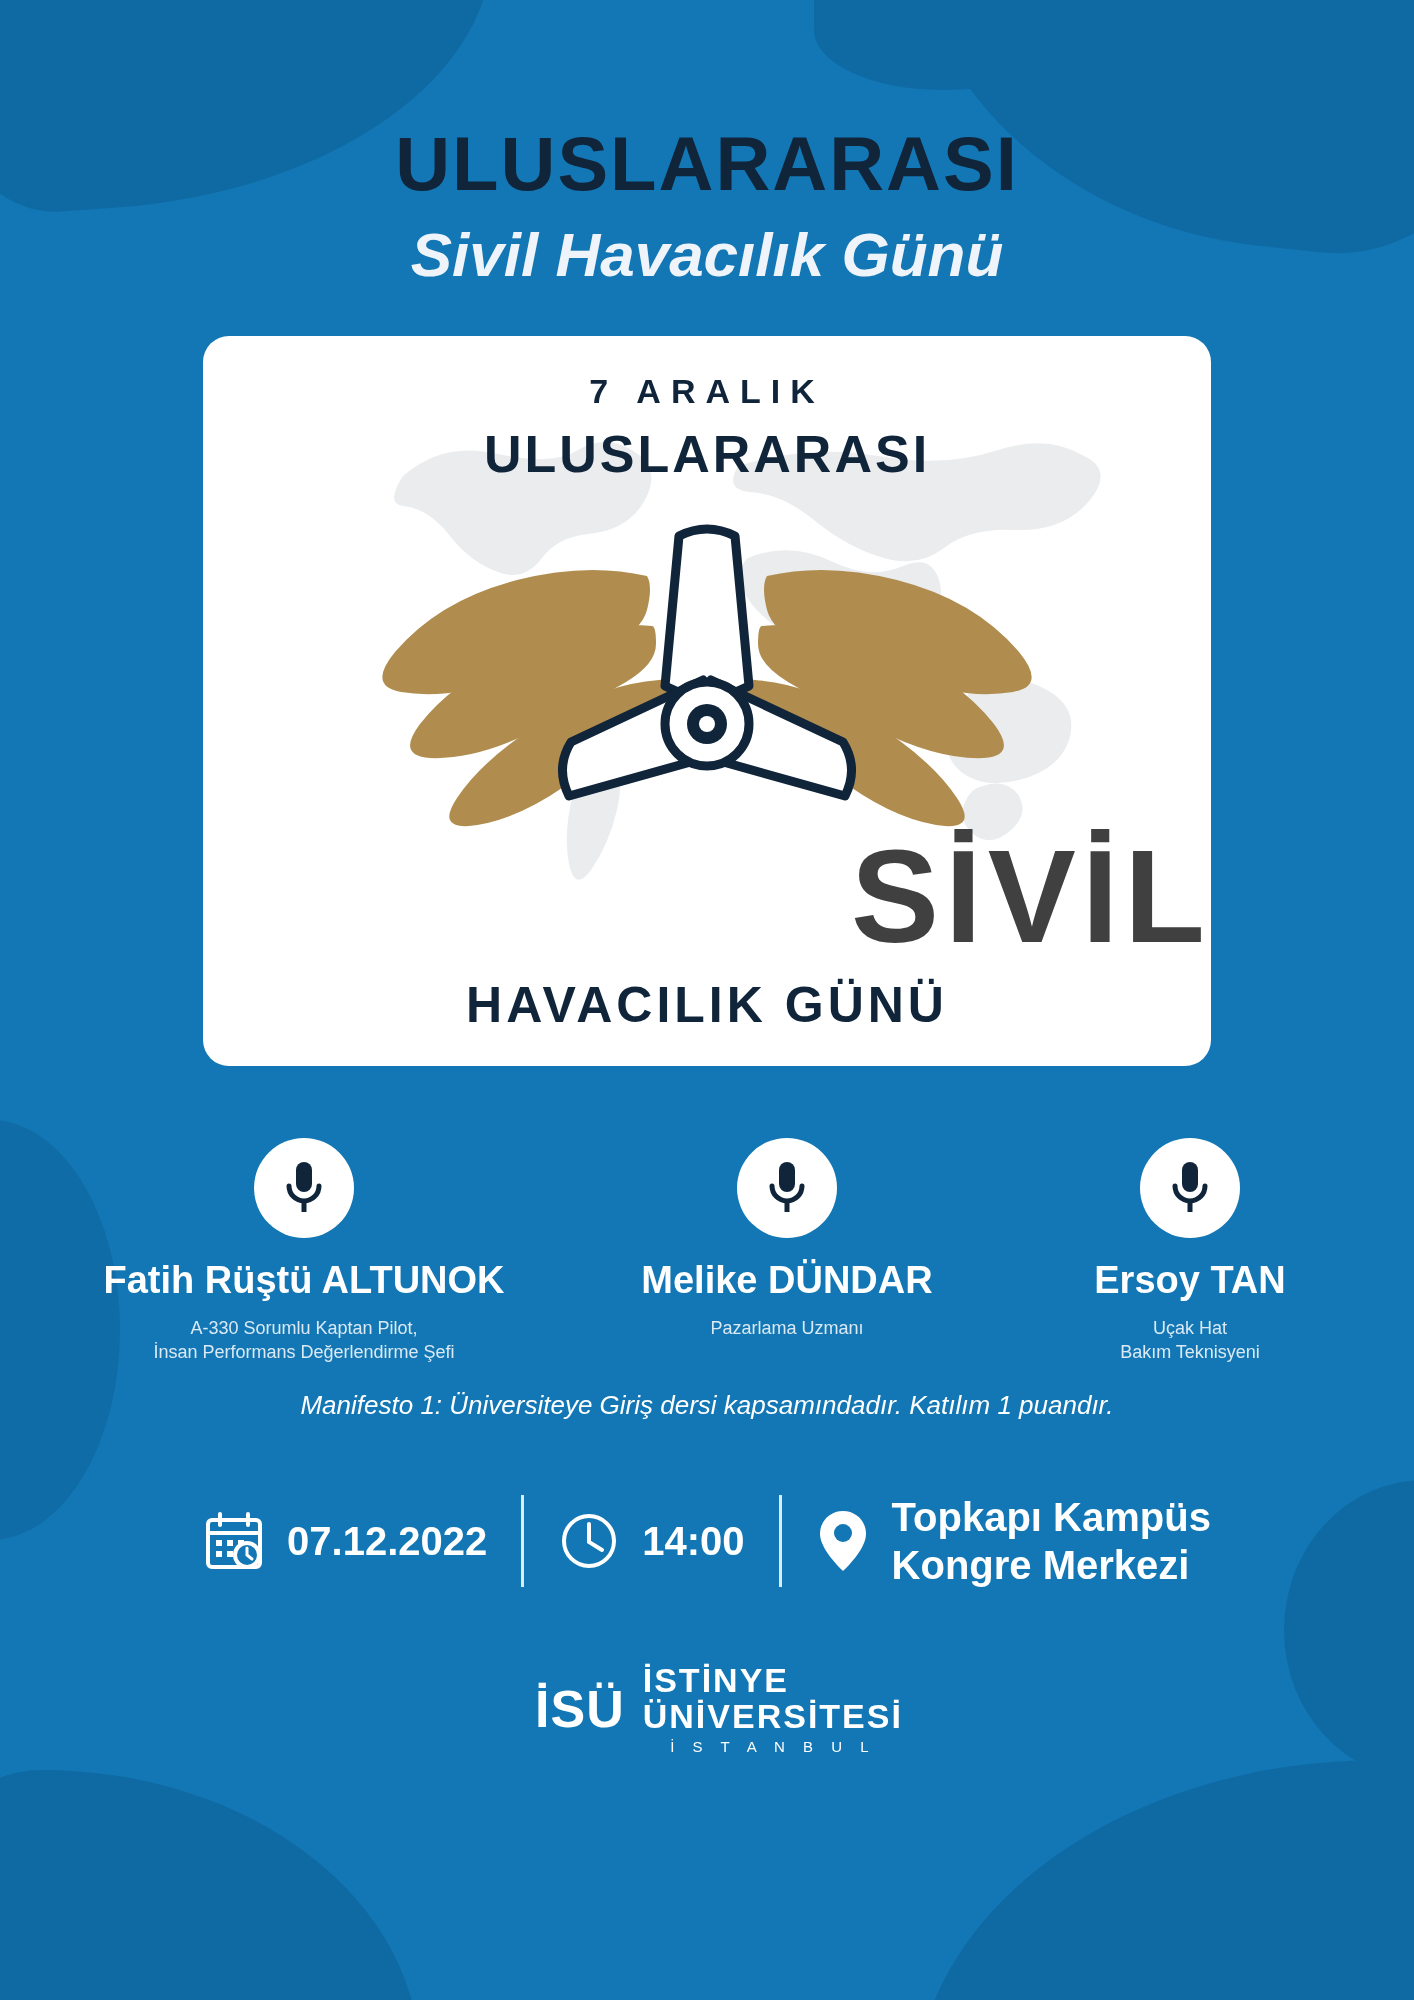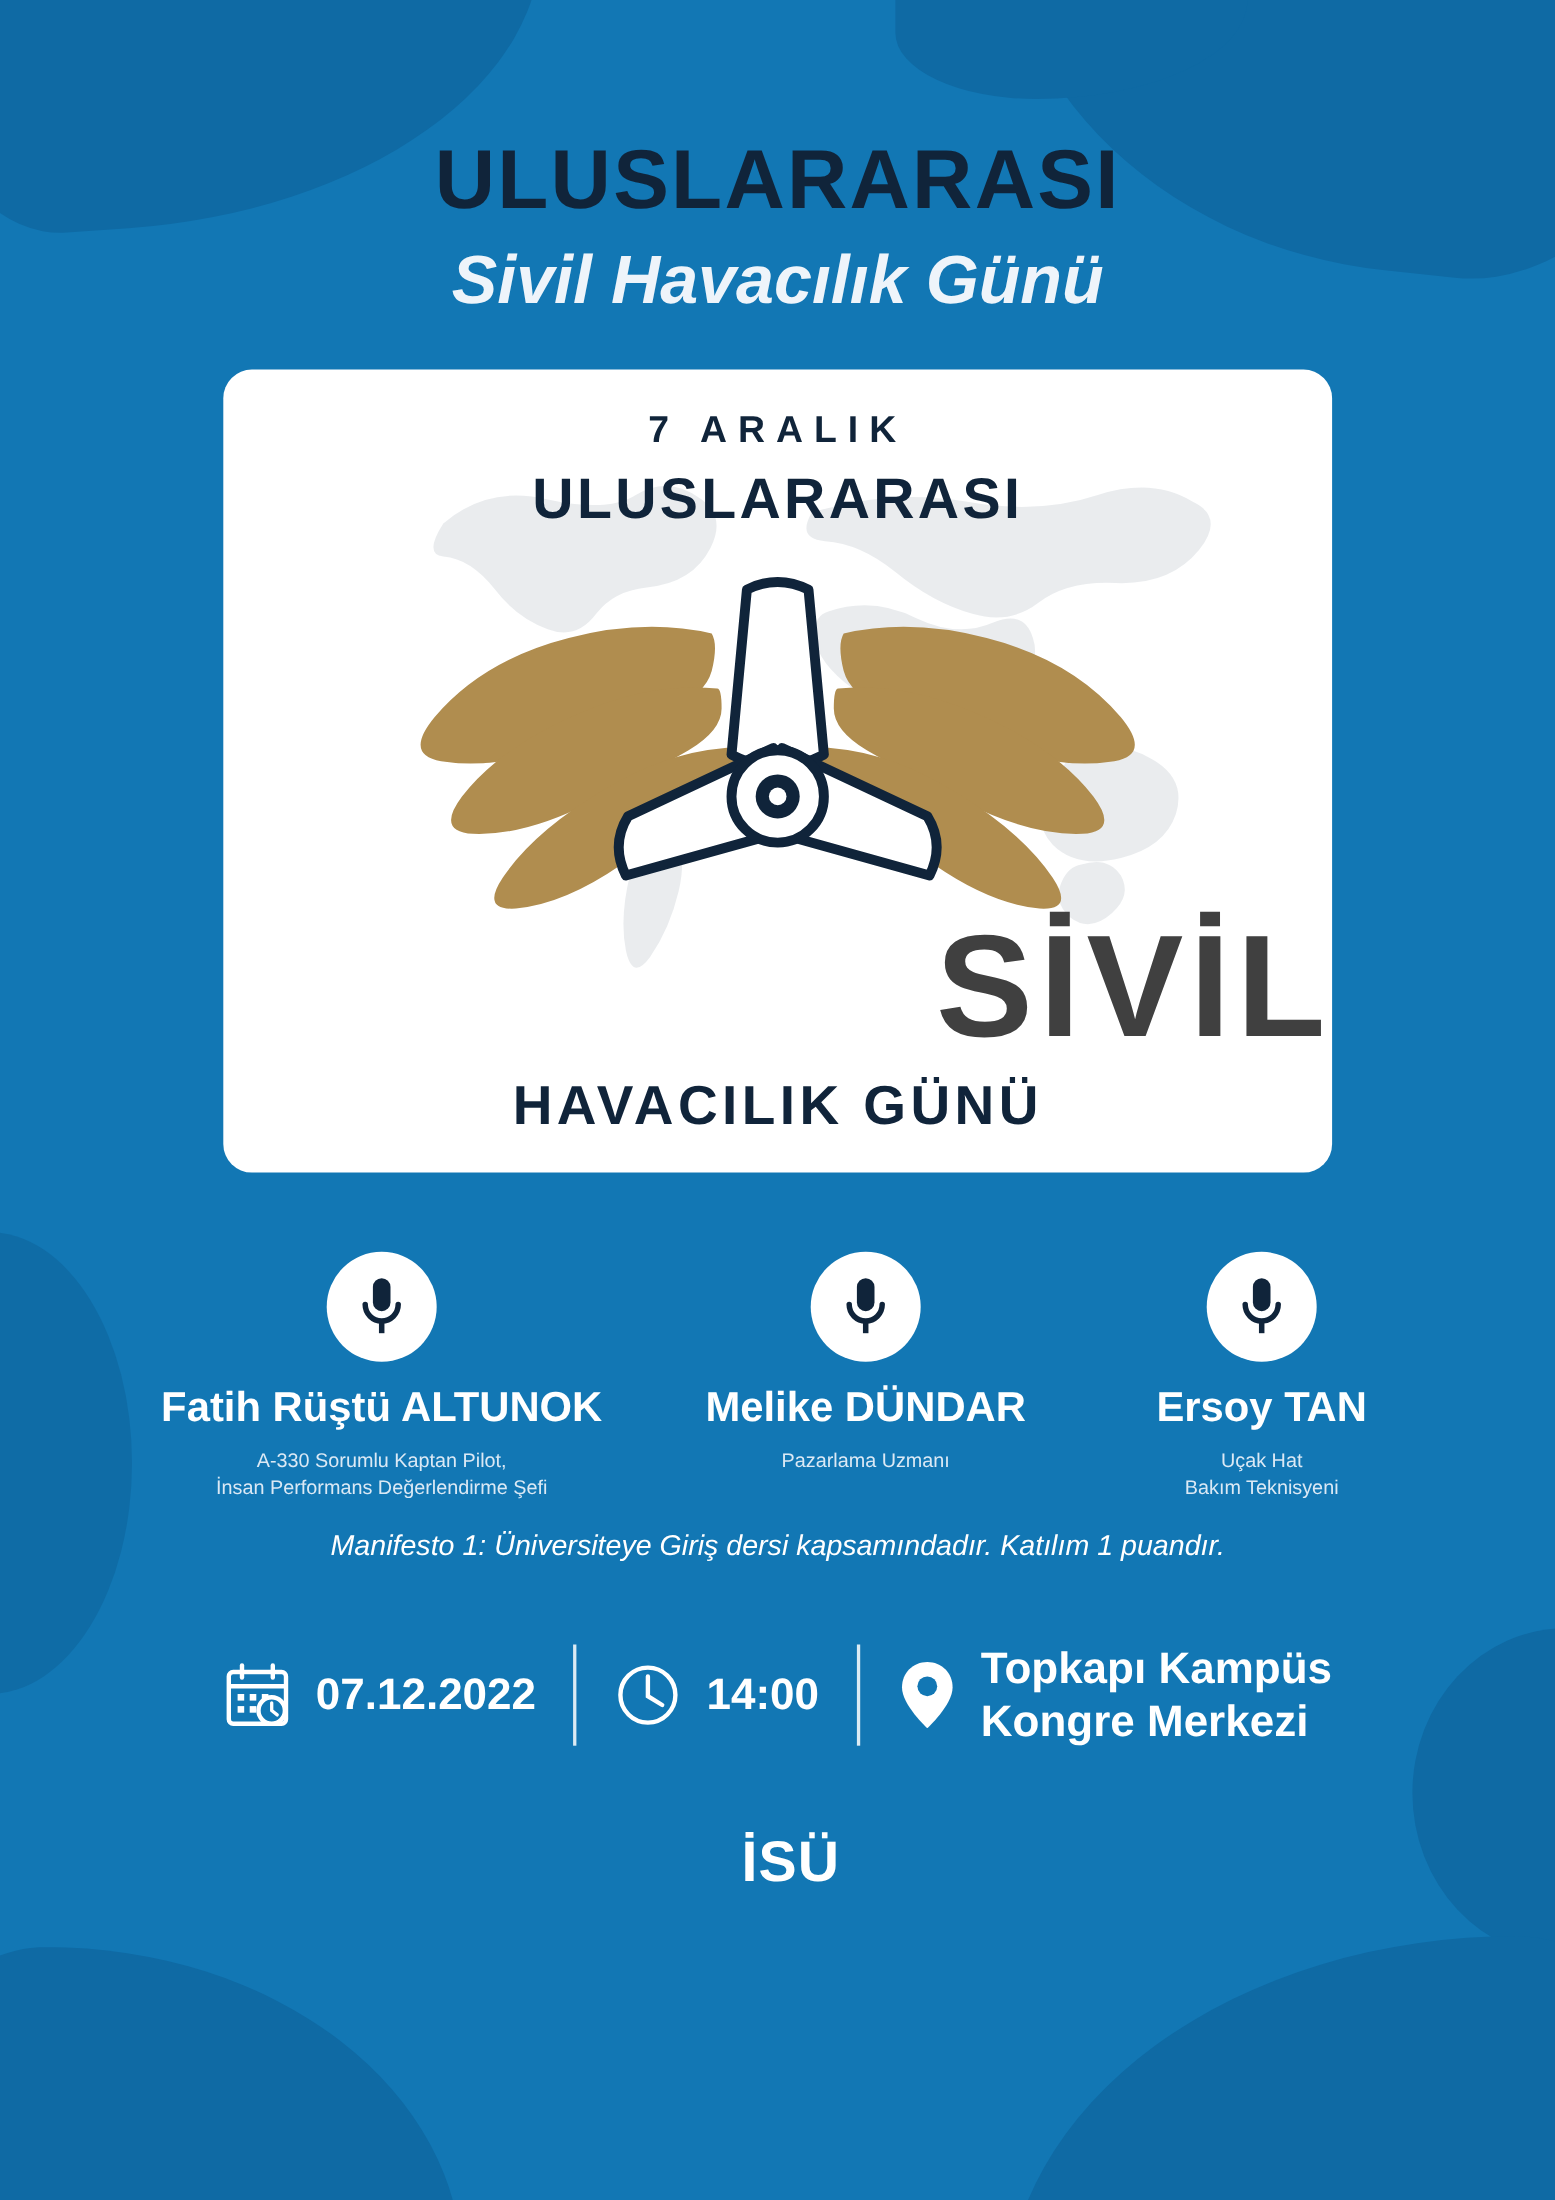--- a/index.html
+++ b/index.html
@@ -177,20 +177,21 @@
     letter-spacing: 4px;
   }
 
   
   .speakers {
     display: flex;
     justify-content: center;
     align-items: flex-start;
     margin-top: 72px;
     padding: 0 40px;
+    gap: 43px;
   }
   .speaker {
     text-align: center;
   }
   .speaker-0 { width: 480px; }
   .speaker-1 { width: 400px; }
   .speaker-2 { width: 320px; }
   .mic-circle {
     width: 100px;
     height: 100px;
@@ -444,15 +445,20 @@
         <circle cx="27" cy="25" r="9" fill="#1277b4"></circle>
       </svg>
       <div class="info-text">Topkapı Kampüs
 Kongre Merkezi</div>
     </div>
 
   </div>
 
   <div class="footer">
     <div class="isu-mark">İSÜ</div>
+    <div class="isu-text">
+      <div class="isu-line1">İSTİNYE</div>
+      <div class="isu-line2">ÜNİVERSİTESİ</div>
+      <div class="isu-line3">İ S T A N B U L</div>
+    </div>
   </div>
 
 </div>
 
 </body></html>

